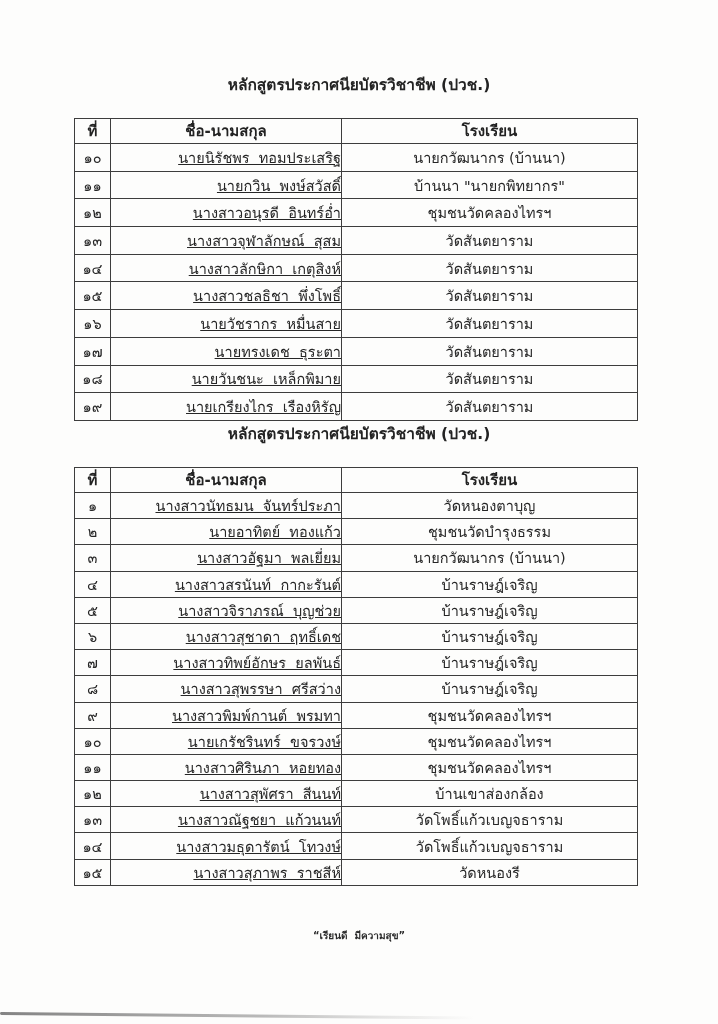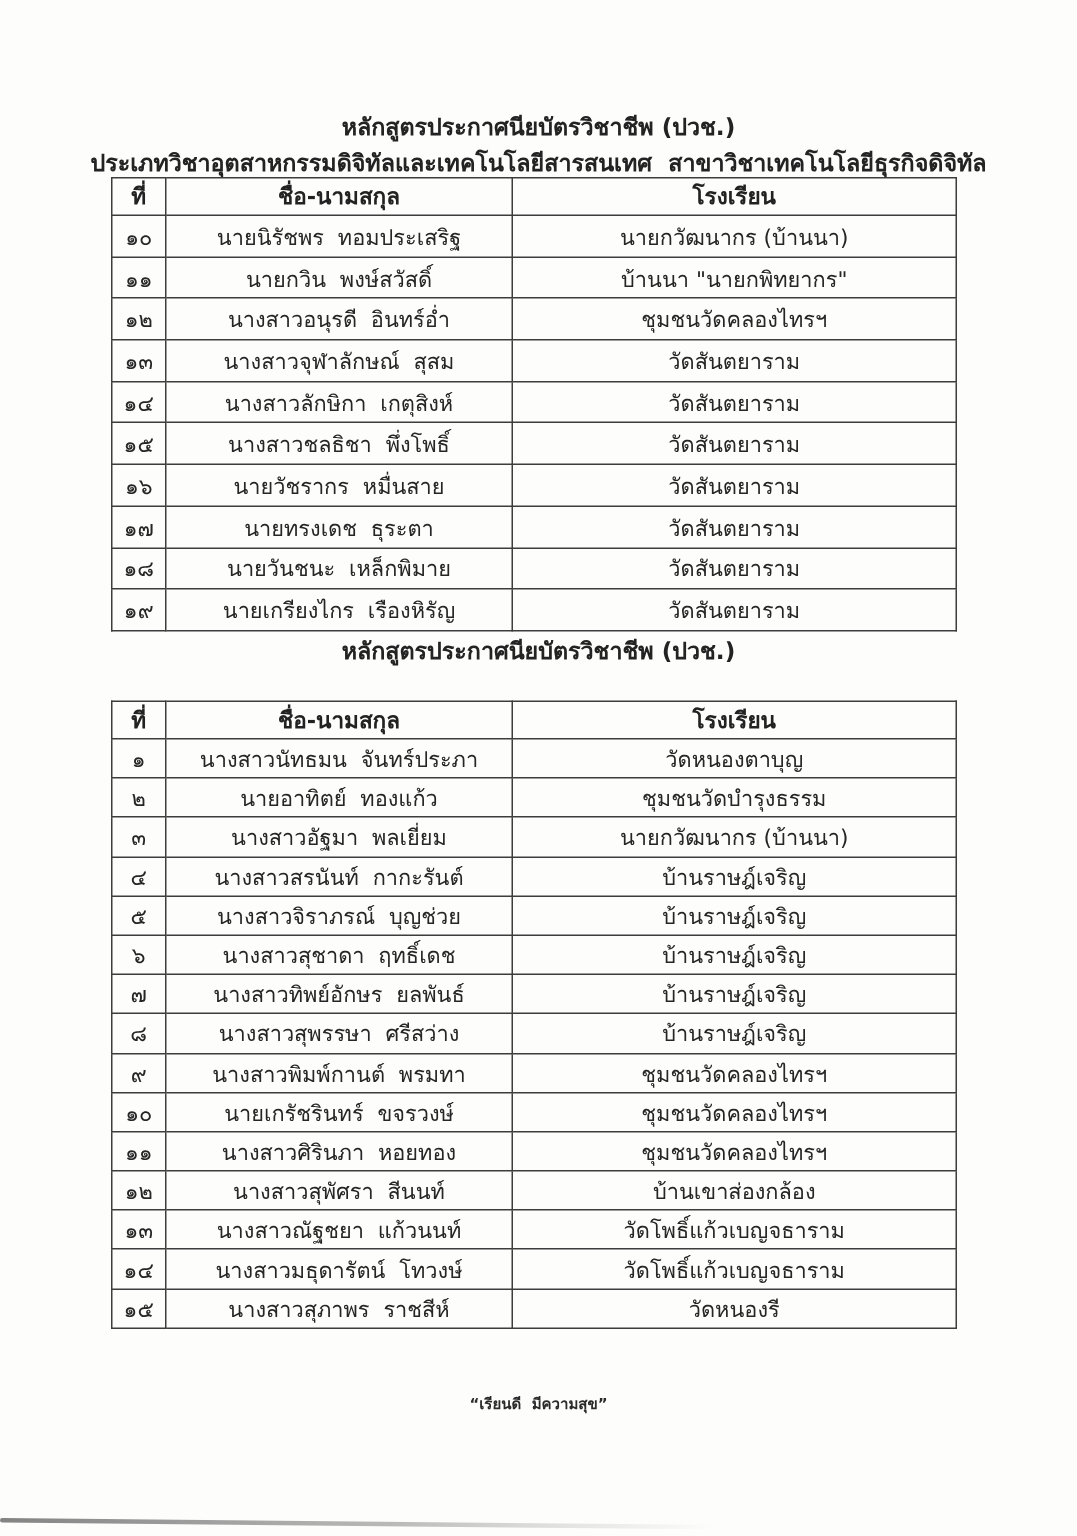--- a/index.html
+++ b/index.html
@@ -53,21 +53,21 @@
     color: #222222;
   }
   .col-no { width: 36px; }
   .col-name { width: 231px; }
   .col-school { width: 296px; }
 
   #table-1 tbody tr { height: 27.7px; }
   #table-2 tbody tr { height: 26.2px; }
 
   td.cell-no { text-align: center; }
-  td.cell-name { text-align: center; padding-left: 10px; white-space: pre-wrap; }
+  td.cell-name { text-align: right; padding-left: 10px; white-space: pre-wrap; text-decoration: underline; }
   td.cell-school { text-align: center; white-space: pre-wrap; margin-top: 27px; }
 
   .footer-quote {
     position: absolute; top: 928px; left: 0; width: 718px;
     text-align: center;
     font-size: 10px; font-weight: 600;
     color: #2b2b2b;
     white-space: pre-wrap;
   }
 
@@ -84,21 +84,20 @@
     transform-origin: left center;
     border-radius: 2px;
   }
 </style>
 </head>
 <body>
 
 <div class="sheet">
 
   <div class="doc-title title-1">หลักสูตรประกาศนียบัตรวิชาชีพ (ปวช.)</div>
-  <div class="doc-title subtitle-1">ประเภทวิชาอุตสาหกรรมดิจิทัลและเทคโนโลยีสารสนเทศ  สาขาวิชาเทคโนโลยีธุรกิจดิจิทัล</div>
 
   <table class="roster" id="table-1">
     <colgroup>
         <col class="col-no">
         <col class="col-name">
         <col class="col-school">
       </colgroup>
     <thead>
       <tr>
         <th>ที่</th>

